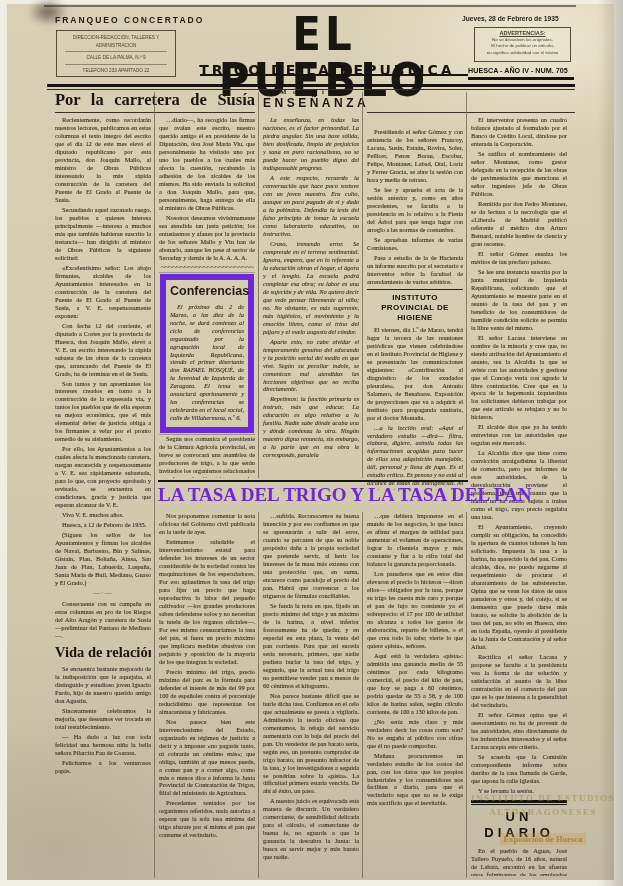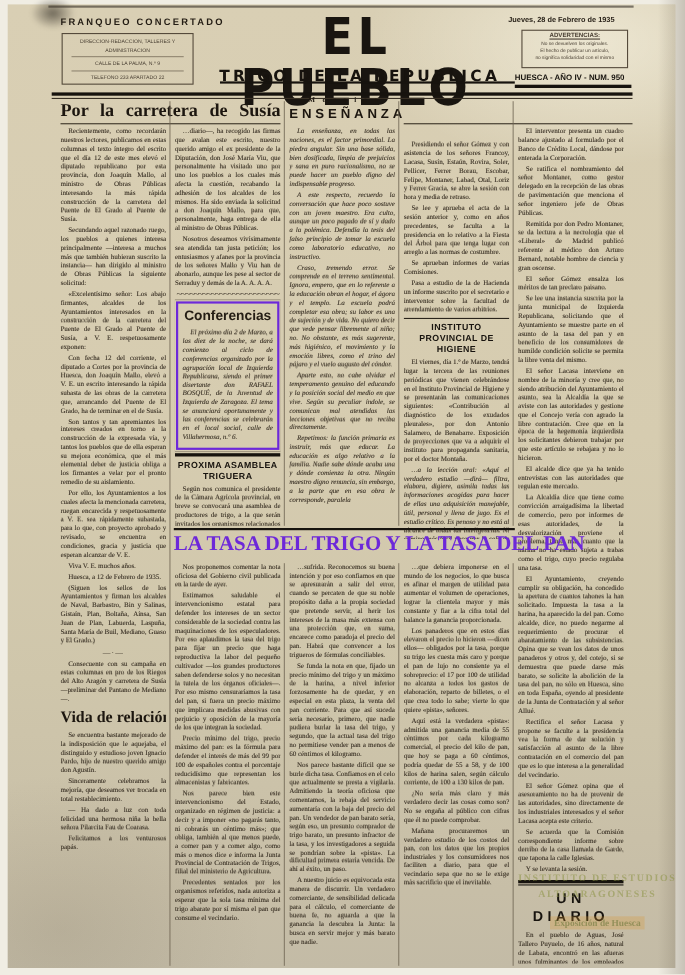--- a/index.html
+++ b/index.html
@@ -60,21 +60,21 @@
     text-align:justify;}
   .col p{margin:0 0 2px;text-indent:7px;text-shadow:.2px .2px .3px rgba(58,49,38,.5);}
   .italic p, .conf-body p{font-style:italic;}
   .vrule{position:absolute;width:1px;background:rgba(110,99,80,.75);}
   .orn{text-align:center;font-size:7px;line-height:8px;letter-spacing:1px;color:#3f362a;margin:2px 0 3px;}
   .wavy{text-align:center;font-size:9px;line-height:6px;letter-spacing:-1px;color:#4a4034;margin:2px 0 4px;overflow:hidden;white-space:nowrap;}
   .subhead{font-family:"Liberation Sans","DejaVu Sans",sans-serif;font-weight:bold;font-size:8px;
     letter-spacing:.4px;text-align:center;text-align-last:center;color:#17130e;line-height:1.25;margin:3px 0 3px;text-indent:0;}
   .subhead.bar{border-top:3px solid #17130e;padding-top:3px;}
   .subhead.line{border-top:1.5px solid #2a241b;padding-top:3px;}
-  .confbox{border:2px solid #6d28d9;outline:1px solid rgba(86,76,62,.4);outline-offset:1.5px;
+  .confbox{border:6px solid #6d28d9;outline:1px solid rgba(86,76,62,.4);outline-offset:1.5px;
     padding:4px 4px 3px;margin:2px 1px 2px;}
   .conf-title{font-family:"Liberation Sans","DejaVu Sans",sans-serif;font-weight:bold;font-size:12.5px;
     text-align:center;color:#241d14;margin-bottom:3px;}
   .vida-head{font-weight:bold;font-size:14.5px;color:#1c160f;white-space:nowrap;text-align:justify;
     text-align-last:justify;margin:3px 0 4px;}
   .herido-rule{height:3px;background:#17130e;margin:5px 0 0;}
   .herido-rule2{height:1px;background:#17130e;margin:1px 0 4px;}
   .herido-head{font-family:"Liberation Sans","DejaVu Sans",sans-serif;font-weight:bold;font-size:13px;
     letter-spacing:4px;text-align:center;text-align-last:center;color:#17130e;margin:2px 0 5px;text-indent:0;}
 
@@ -105,21 +105,21 @@
   <div class="mast-title">EL PUEBLO</div>
   <div class="mast-subline"></div>
   <div class="mast-sub">TRIGO DE LA REPUBLICA</div>
   <div class="date">Jueves, 28 de Febrero de 1935</div>
   <div class="advbox">
     <div class="t">ADVERTENCIAS:</div>
     <div class="l">No se devuelven los originales.</div>
     <div class="l">El hecho de publicar un artículo,</div>
     <div class="l">no significa solidaridad con el mismo</div>
   </div>
-  <div class="edition">HUESCA - AÑO IV - NUM. 950</div>
+  <div class="edition">HUESCA - AÑO IV - NUM. 705</div>
   <div class="edbar"></div>
   <div class="hr-heavy"></div>
   <div class="hr-thin"></div>
 
   <div class="headline" style="left:55px;top:91px;width:200px;">Por la carretera de Susía</div>
   <div class="hl-rule" style="left:55px;top:112px;width:200px;"></div>
   <div class="kickblock">
     <div class="kicker">M o s a i c o</div>
     <div class="ens-head">ENSEÑANZA</div>
   </div>
@@ -161,21 +161,20 @@
         <p>…diario—, ha recogido las firmas que avalan este escrito, nuestro querido amigo el ex presidente de la Diputación, don José María Viu, que personalmente ha visitado uno por uno los pueblos a los cuales más afecta la cuestión, recabando la adhesión de los alcaldes de los mismos. Ha sido enviada la solicitud a don Joaquín Mallo, para que, personalmente, haga entrega de ella al ministro de Obras Públicas.</p>
         <p>Nosotros deseamos vivísimamente sea atendida tan justa petición; los entusiasmos y afanes por la provincia de los señores Mallo y Viu han de abonarlo, aunque les pese al sector de Serraduy y demás de la A. A. A. A.</p>
       </div>
     <div class="wavy">~~~~~~~~~~~~~~~~~~~~~~~~</div>
     <div class="confbox">
       <div class="conf-title">Conferencias</div>
       <div class="conf-body">
         <p>El próximo día 2 de Marzo, a las diez de la noche, se dará comienzo al ciclo de conferencias organizado por la agrupación local de Izquierda Republicana, siendo el primer disertante don RAFAEL BOSQUÉ, de la Juventud de Izquierda de Zaragoza. El tema se anunciará oportunamente y las conferencias se celebrarán en el local social, calle de Villahermosa, n.º 6.</p>
       </div>
     </div>
-    <div class="subhead bar">PROXIMA ASAMBLEA TRIGUERA</div>
     <p>Según nos comunica el presidente de la Cámara Agrícola provincial, en breve se convocará una asamblea de productores de trigo, a la que serán invitados los organismos relacionados con la producción triguera y los representantes en Cortes.</p>
   </div>
 
   <div class="col italic" style="left:263px;top:116px;height:362px;">
     <div>
         <p>La enseñanza, en todas las naciones, es el factor primordial. La piedra angular. Sin una base sólida, bien dosificada, limpia de prejuicios y sana en puro racionalismo, no se puede hacer un pueblo digno del indispensable progreso.</p>
         <p>A este respecto, recuerdo la conversación que hace poco sostuve con un joven maestro. Era culto, aunque un poco pagado de sí y dado a la polémica. Defendía la tesis del falso principio de tomar la escuela como laboratorio educativo, no instructivo.</p>
         <p>Craso, tremendo error. Se comprende en el terreno sentimental. Ignora, empero, que en lo referente a la educación obran el hogar, el ágora y el templo. La escuela podrá completar esa obra; su labor es una de sujeción y de vida. No quiero decir que vede pensar libremente al niño; no. No obstante, es más sugerente, más higiénico, el movimiento y la emoción libres, como el trino del pájaro y el vuelo augusto del cóndor.</p>
         <p>Aparte esto, no cabe olvidar el temperamento genuino del educando y la posición social del medio en que vive. Según su peculiar índole, se comunican mal atendidas las lecciones objetivas que no reciba directamente.</p>
         <p>Repetimos: la función primaria es instruir, más que educar. La educación es algo relativo a la familia. Nadie sabe dónde acaba una y dónde comienza la otra. Ningún maestro digno renuncia, sin embargo, a la parte que en esa obra le corresponde, paralela</p>

